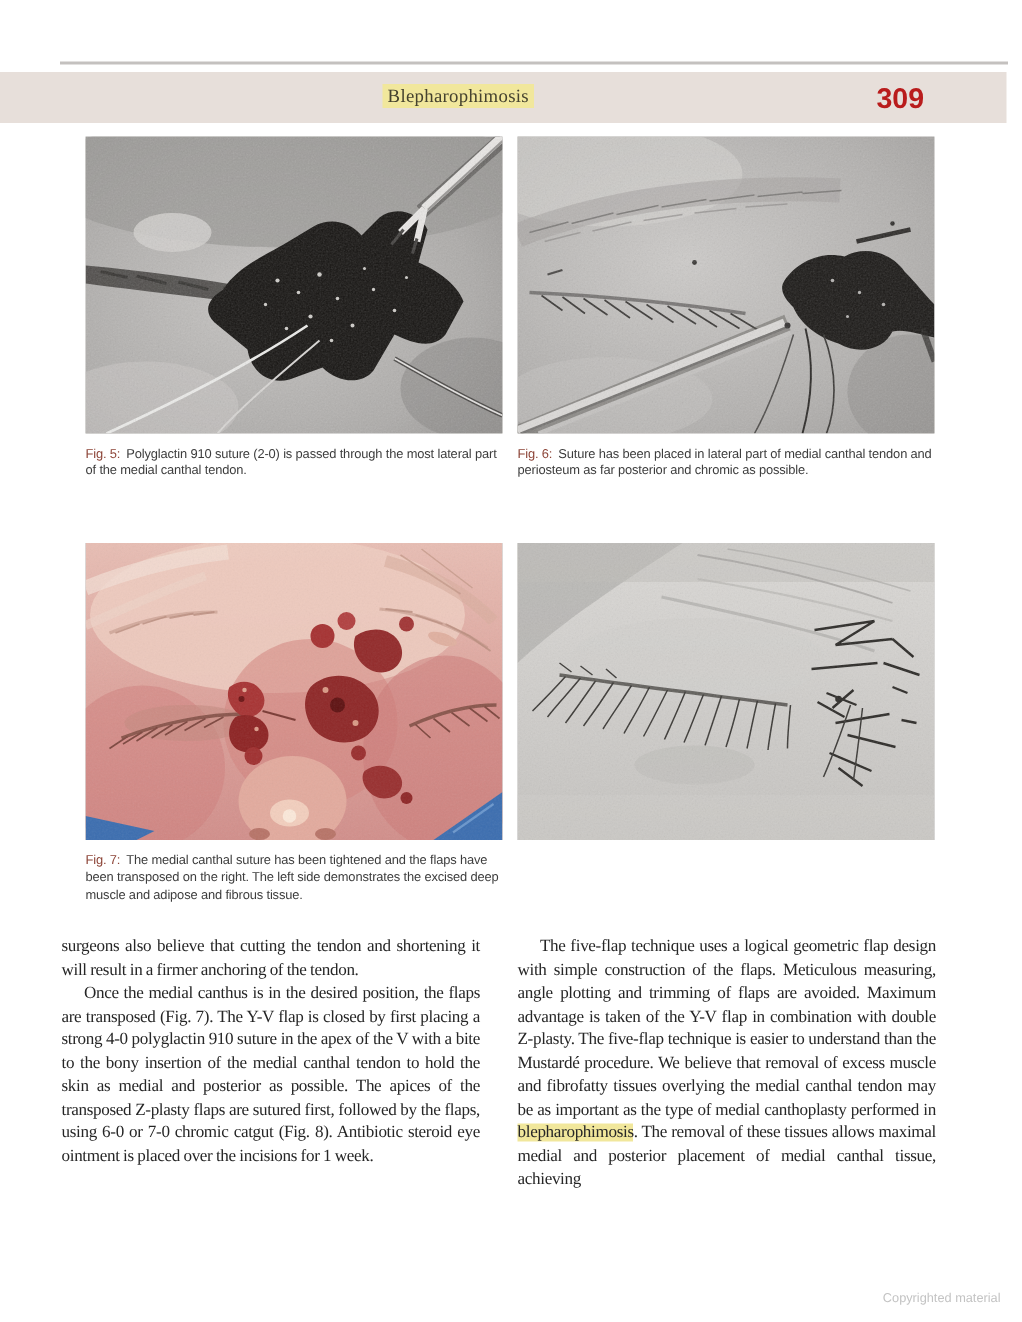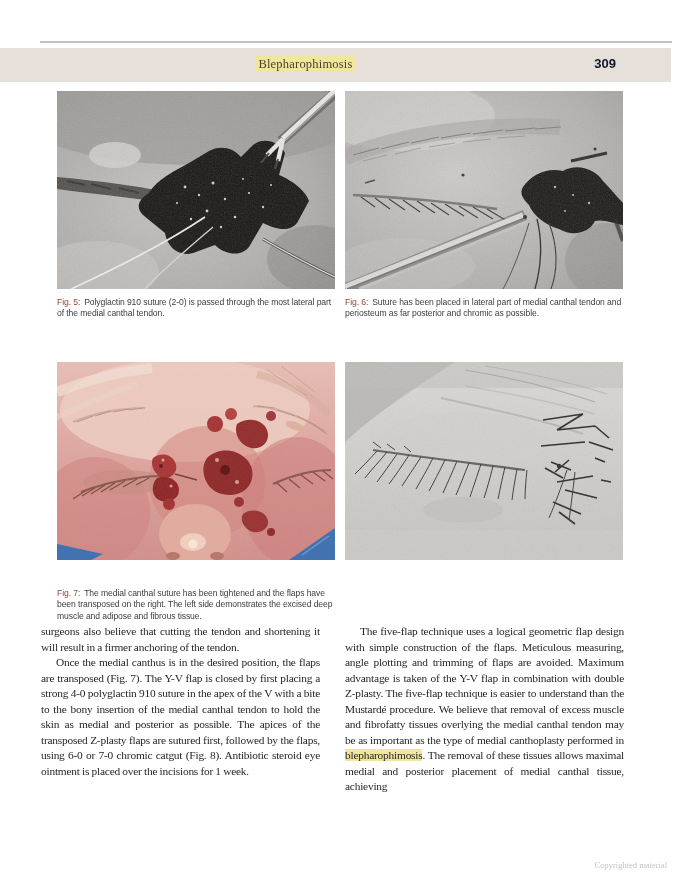--- a/index.html
+++ b/index.html
@@ -16,45 +16,45 @@
         font-family:"Liberation Serif","DejaVu Serif",serif;color:var(--body-ink);}
   
   .scan-line{position:absolute;top:41px;left:40px;width:632px;height:1.5px;
              background:rgba(125,118,112,0.45);filter:blur(0.4px);}
   
   .runhead{position:absolute;top:48px;left:0;width:671px;height:34px;background:var(--bar-bg);}
   .runhead .title{position:absolute;left:0;right:60px;top:9px;text-align:center;
                   font-size:12.5px;color:var(--title-ink);letter-spacing:0.2px;}
   .runhead .title .hl-chip{background:var(--hl);padding:1px 3px;}
   .runhead .folio{position:absolute;right:55px;top:8px;font-family:"Liberation Sans",sans-serif;
-                  font-weight:bold;font-size:13px;color:#0f172a;}
+                  font-weight:bold;font-size:19px;color:#b91c1c;}
   
   .photo{position:absolute;width:278px;height:198px;overflow:hidden;background:#b9b7b5;}
   .photo svg{display:block;width:100%;height:100%;}
   #fig5-photo{left:57px;top:91px;}
   #fig6-photo{left:345px;top:91px;}
   #fig7-photo{left:57px;top:362px;}
   #fig8-photo{left:345px;top:362px;}
   .cap{position:absolute;width:279px;margin:0;font-family:"Liberation Sans",sans-serif;
        font-size:8.6px;line-height:11.4px;color:var(--cap-ink);letter-spacing:-0.1px;text-align:left;}
   .cap .cap-label{color:var(--cap-label);font-weight:normal;margin-right:4px;}
   #fig5-cap{left:57px;top:297px;}
   #fig6-cap{left:345px;top:297px;}
-  #fig7-cap{left:57px;top:568px;margin-top:20px;}
+  #fig7-cap{left:57px;top:568px;}
   #fig8-cap{left:345px;top:568px;}
   
   .col{position:absolute;width:279px;top:624px;font-size:11.4px;line-height:15.5px;
        text-align:justify;letter-spacing:-0.22px;word-spacing:-0.3px;}
   .col p{margin:0;}
   .col p.indent{text-indent:15px;}
   #col-left{left:41px;}
   #col-right{left:345px;}
   .hl-word{background:var(--hl);}
   
-  .watermark{position:absolute;top:860px;right:7px;font-family:Liberation Serif, serif;
+  .watermark{position:absolute;top:860px;right:7px;font-family:Liberation Sans, sans-serif;
              font-size:8.5px;color:var(--footer-ink);}
 </style>
 </head>
 <body>
 
 <div id="page">
 
   <div class="scan-line"></div>
 
   <div class="runhead">

